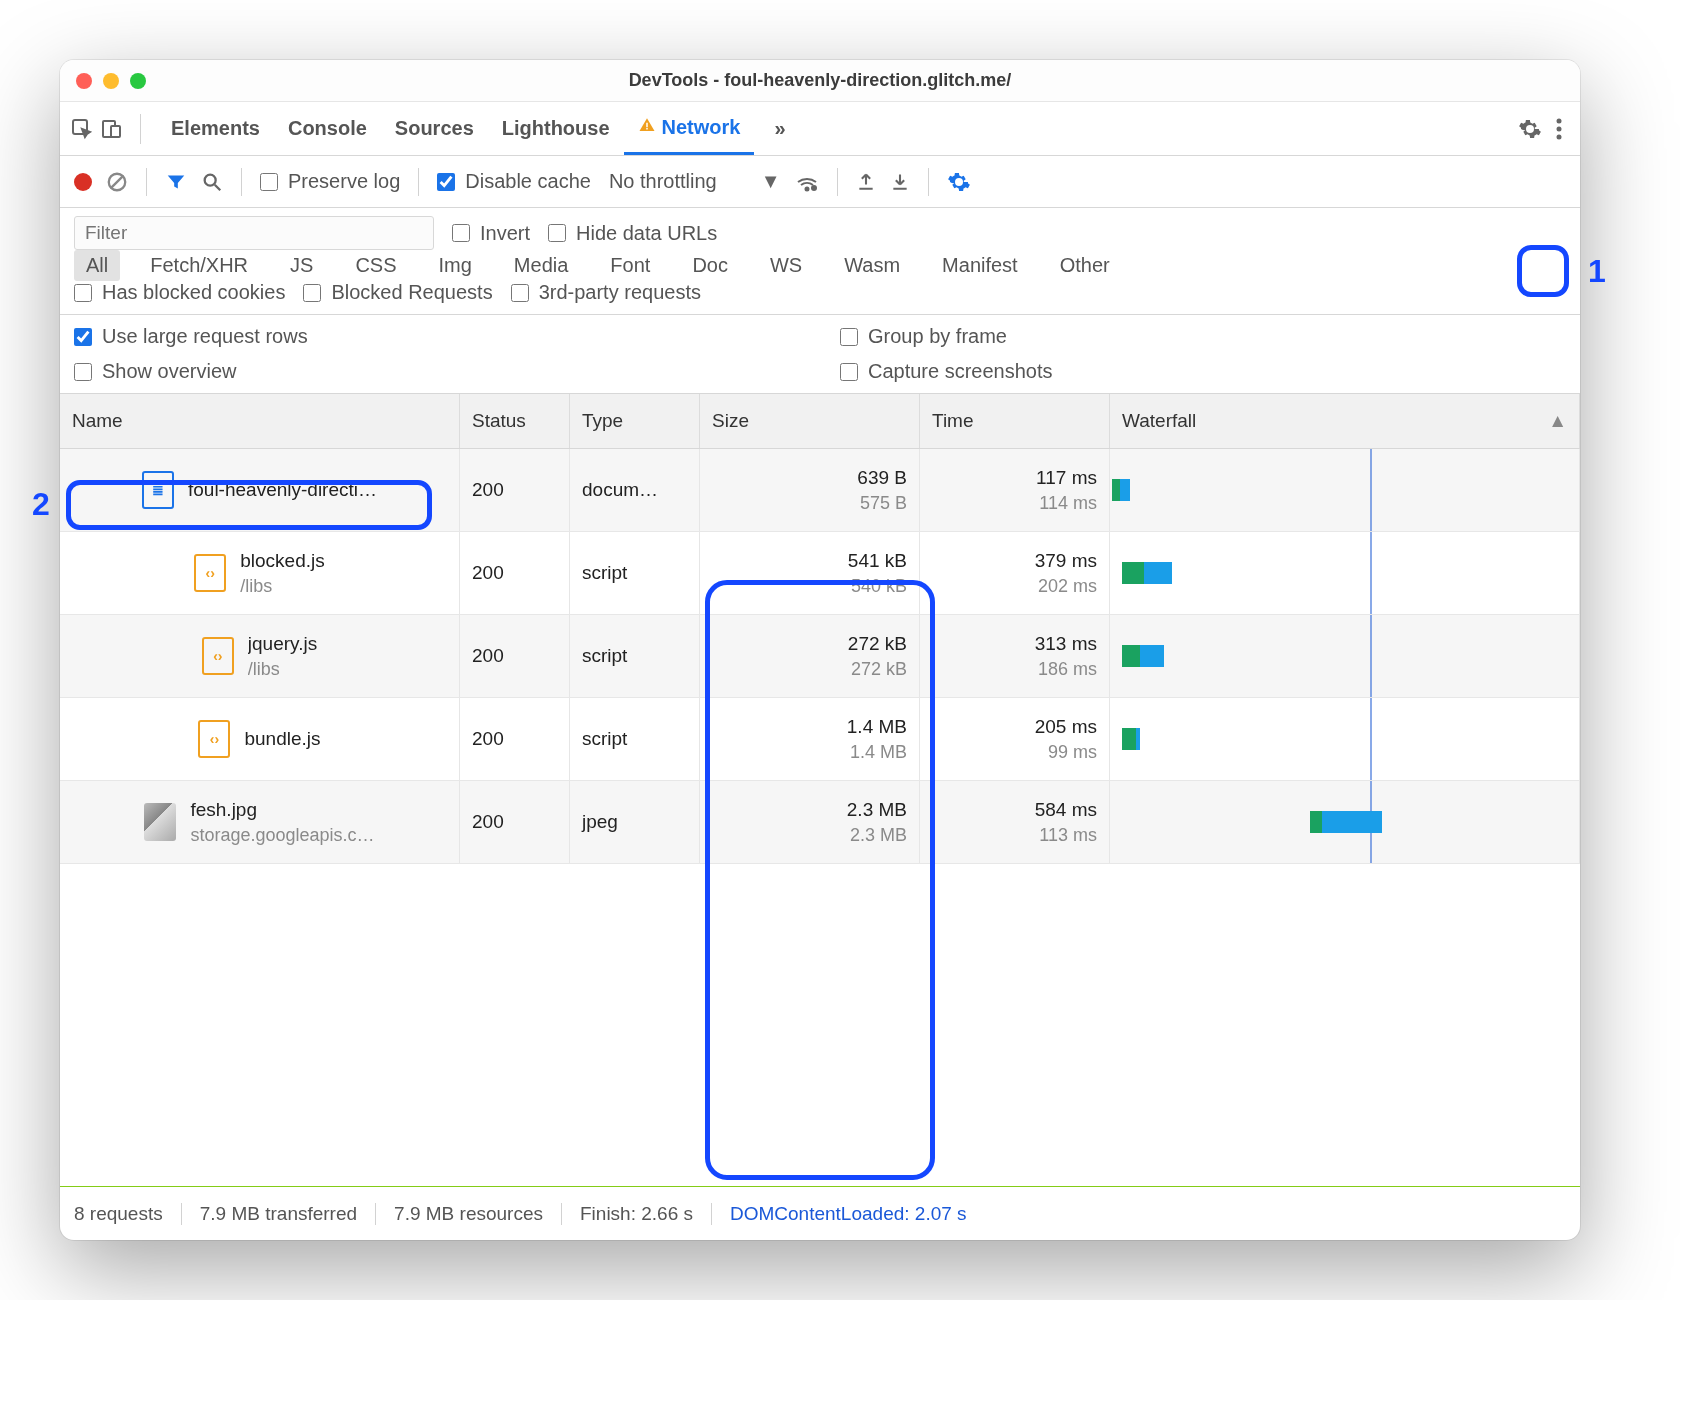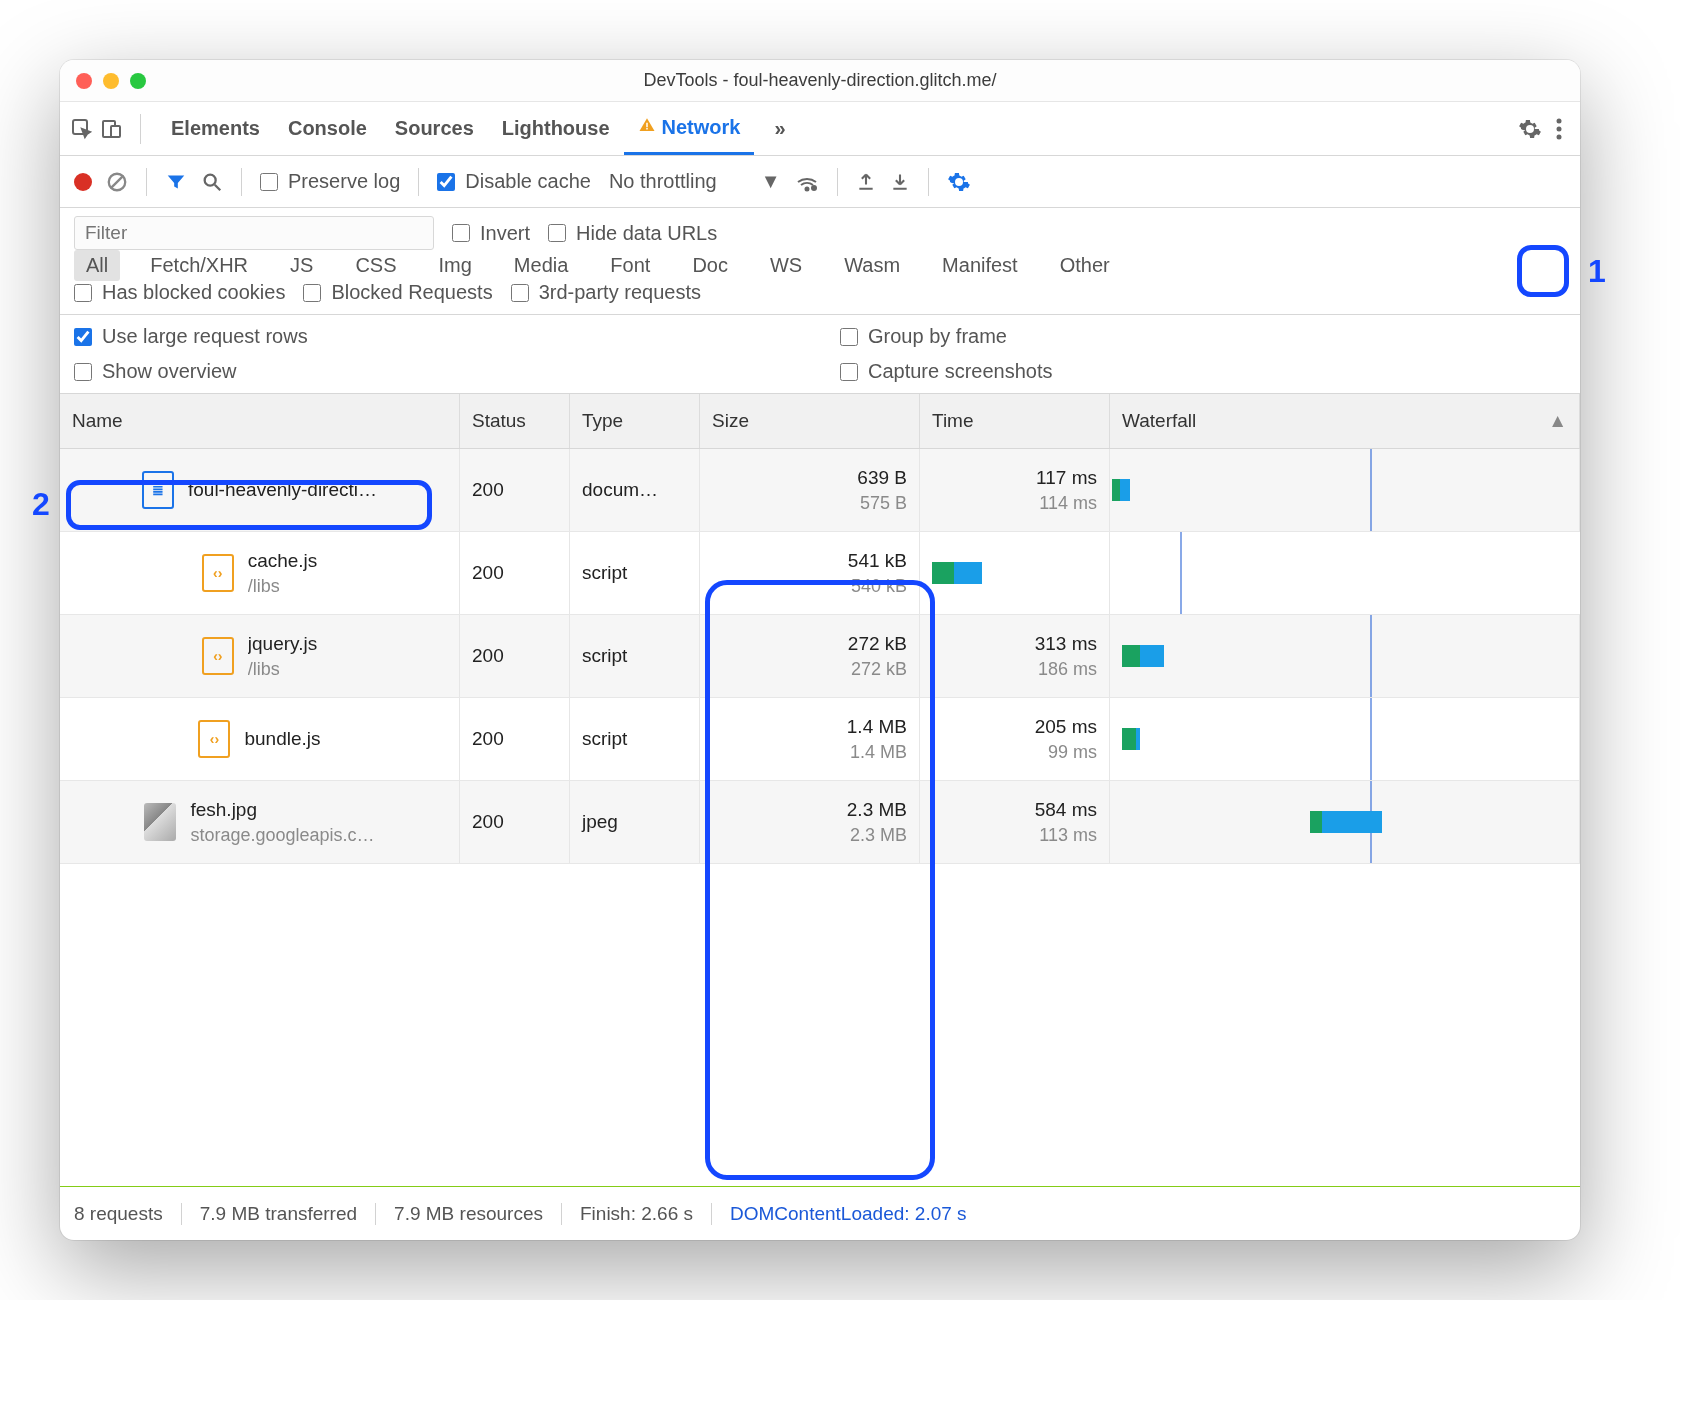--- a/index.html
+++ b/index.html
@@ -31,21 +31,21 @@
     border-bottom: 1px solid #e6e6e6;
     position: relative;
   }
   .traffic { display: flex; gap: 11px; }
   .traffic span { width: 16px; height: 16px; border-radius: 50%; display:block; }
   .tl-red { background: #ff5f57; }
   .tl-yellow { background: #febc2e; }
   .tl-green { background: #28c840; }
   .title {
     position: absolute; left: 0; right: 0; text-align: center;
-    font-weight: 400; font-size: 18px; color: #3c3c3c; pointer-events: none;
+    font-weight: 700; font-size: 18px; color: #3c3c3c; pointer-events: none;
   }
 
   .tabstrip {
     height: 54px;
     display: flex;
     align-items: center;
     border-bottom: 1px solid #d7d7d7;
     padding: 0 10px;
     gap: 6px;
     font-size: 20px; color: #555;
@@ -343,29 +343,33 @@
               <div class="wf-bar" style="left:2px">
                 <div class="seg-a" style="width:8px"></div>
                 <div class="seg-b" style="width:10px"></div>
               </div>
             </div>
           </div>
           <div class="trow">
             <div class="td namecell">
               <div class="ftype-icon ftype-script">‹›</div>
               <div class="txt">
-                <span>cache.js</span>
+                <span>blocked.js</span>
                 <span class="sub">/libs</span>
               </div>
             </div>
             <div class="td">200</div>
             <div class="td">script</div>
             <div class="td right">
               <span>541 kB</span>
               <span class="sub">540 kB</span>
+            </div>
+            <div class="td right">
+              <span>379 ms</span>
+              <span class="sub">202 ms</span>
             </div>
             <div class="td waterfall">
               <div class="wf-marker" style="left:260px"></div>
               <div class="wf-bar" style="left:12px">
                 <div class="seg-a" style="width:22px"></div>
                 <div class="seg-b" style="width:28px"></div>
               </div>
             </div>
           </div>
           <div class="trow">

